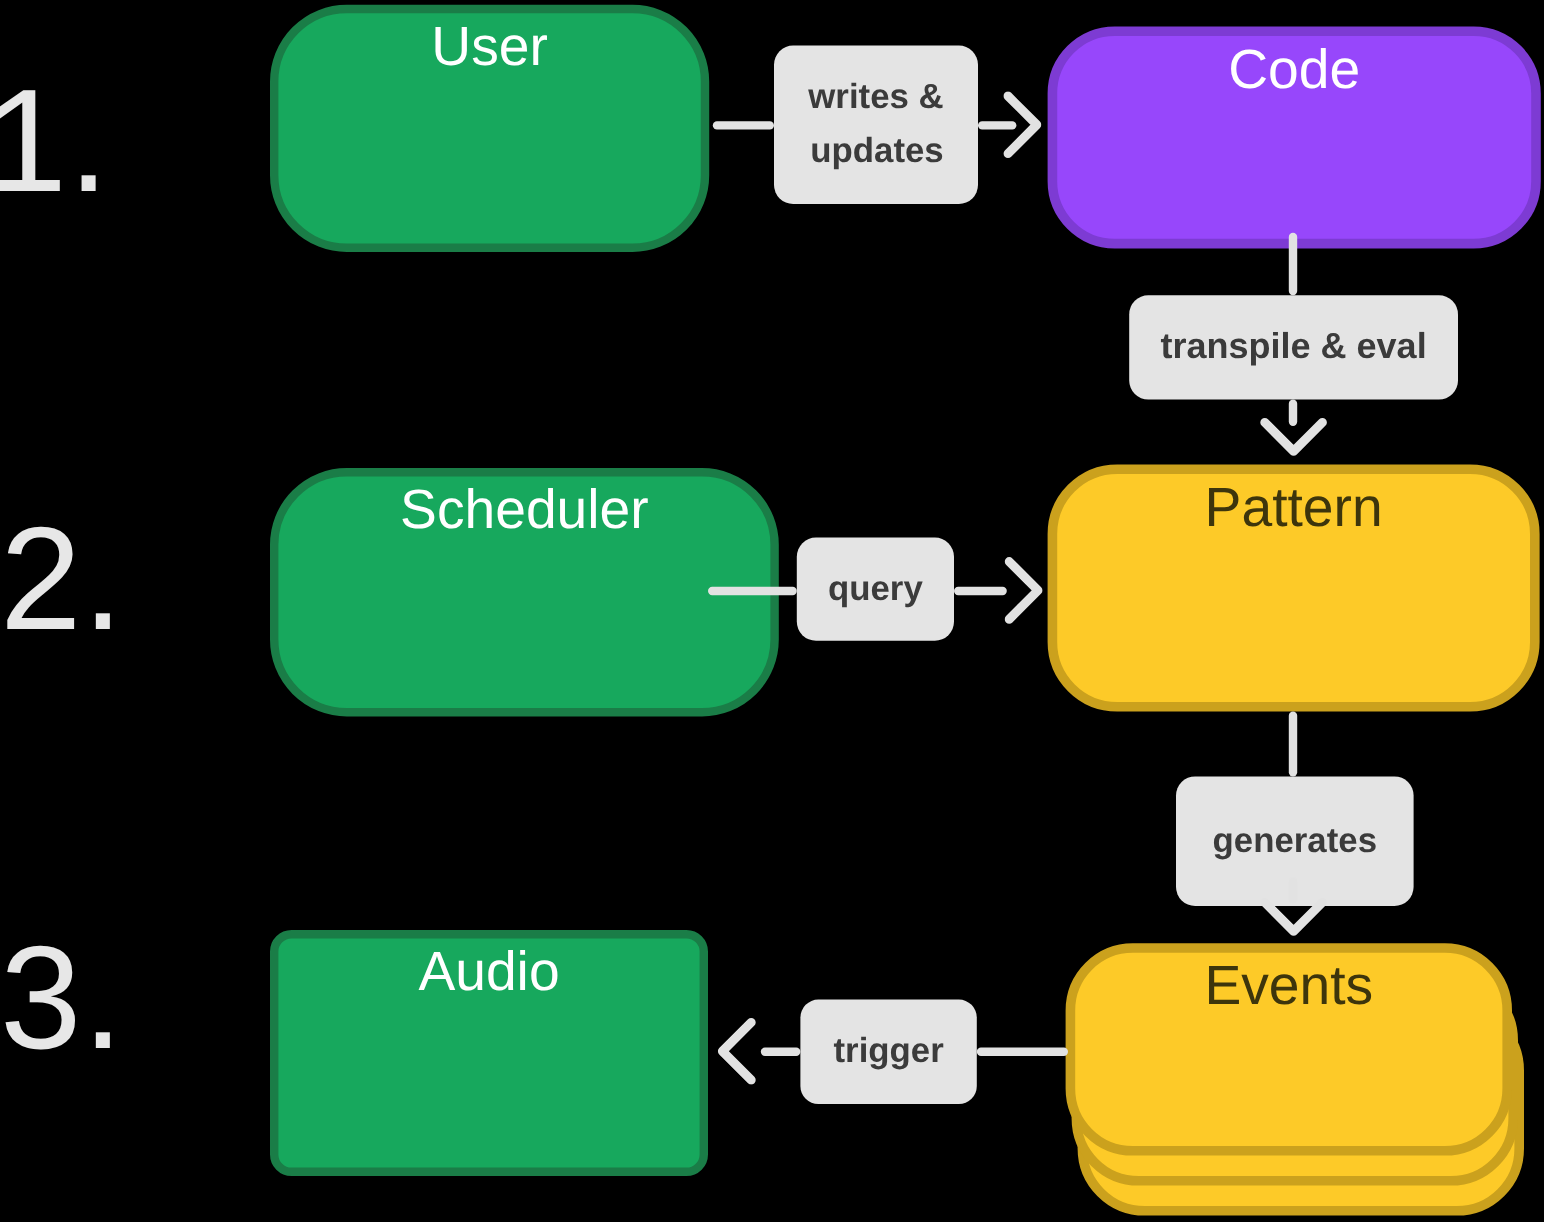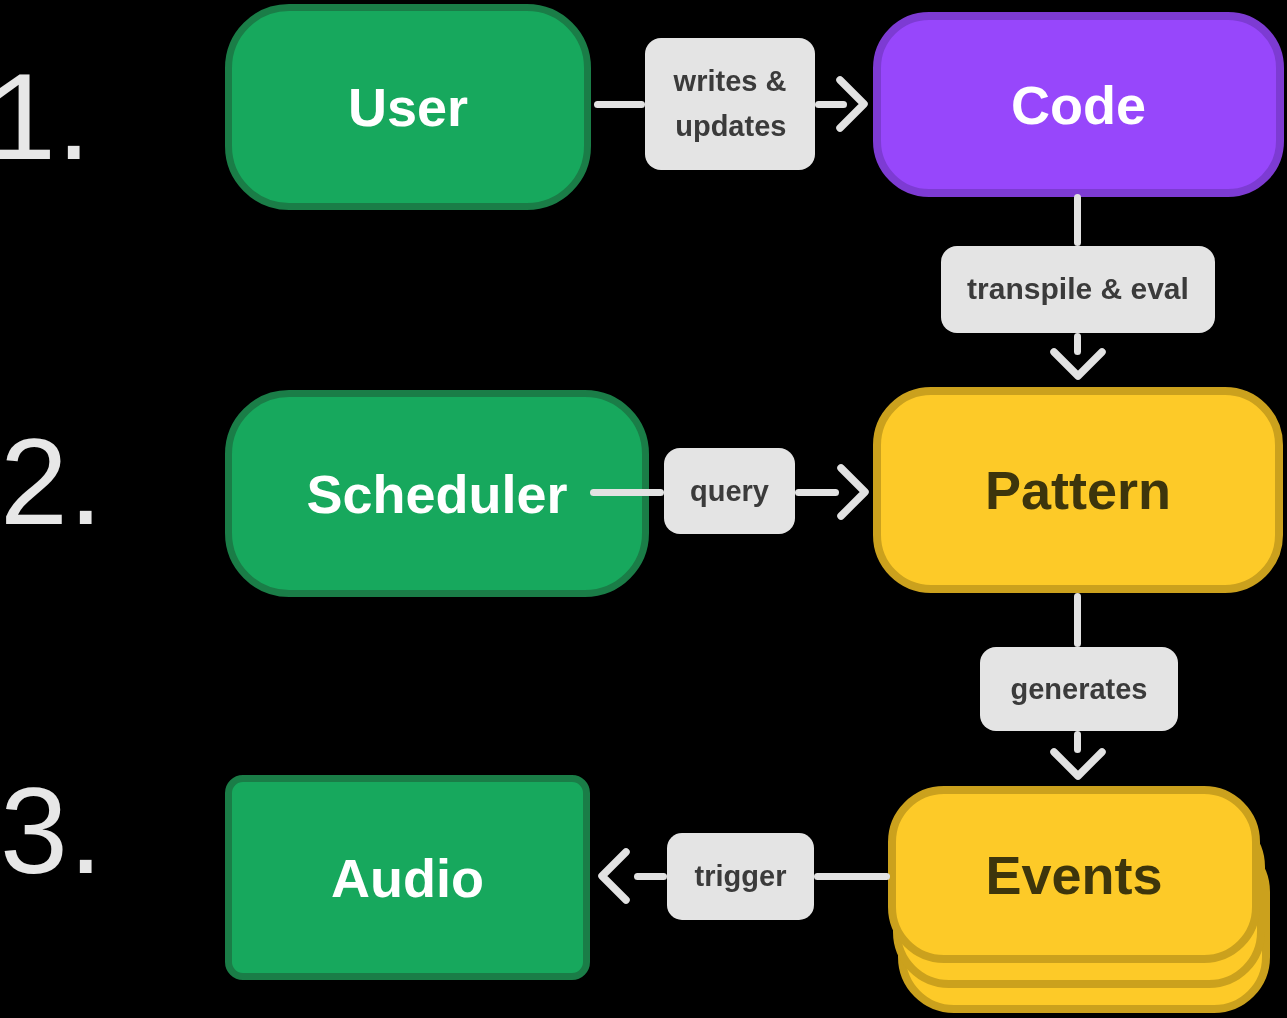--- a/index.html
+++ b/index.html
@@ -12,22 +12,22 @@
   html,body{margin:0;padding:0;background:var(--background);}
   .canvas{
     position:relative;width:1287px;height:1018px;background:var(--background);
     overflow:hidden;font-family:"Liberation Sans","DejaVu Sans",sans-serif;
   }
   .step-num{
     position:absolute;color:var(--step-number);font-size:122px;line-height:1;
     font-weight:400;letter-spacing:1px;
   }
   .node{
-    position:absolute;display:flex;align-items:center;justify-content:center;
-    box-sizing:border-box;font-size:54px;font-weight:700;
+    position:absolute;display:flex;justify-content:center;
+    box-sizing:border-box;font-size:46px;font-weight:400;
   }
   .node.green{background:var(--green-fill);border:7px solid var(--green-border);
     border-radius:64px;color:var(--node-text-light);}
   .node.purple{background:var(--purple-fill);border:8px solid var(--purple-border);
     border-radius:56px;color:var(--node-text-light);}
   .node.yellow{background:var(--yellow-fill);border:8px solid var(--yellow-border);
     border-radius:58px;color:var(--node-text-dark);}
   .stack-layer{
     position:absolute;box-sizing:border-box;background:var(--yellow-fill);
     border:8px solid var(--yellow-border);border-radius:56px;
@@ -48,21 +48,21 @@
 
 <div class="canvas">
 
   <div class="step-num" style="left:-12px;top:56px;">1.</div>
   <div class="step-num" style="left:0px;top:421px;">2.</div>
   <div class="step-num" style="left:0px;top:770px;">3.</div>
 
   <div class="node green" style="left:225px;top:4px;width:366px;height:206px;">
     <span>User</span>
   </div>
-  <div class="node purple" style="left:873px;top:12px;width:411px;height:185px;">
+  <div class="node purple" style="left:873px;top:22px;width:411px;height:185px;">
     <span>Code</span>
   </div>
 
   <div class="node green" style="left:225px;top:390px;width:424px;height:207px;">
     <span>Scheduler</span>
   </div>
   <div class="node yellow" style="left:873px;top:387px;width:410px;height:206px;">
     <span>Pattern</span>
   </div>
 
@@ -92,21 +92,21 @@
     </svg>
 
   <div class="edge-line" style="left:590px;top:489px;width:74px;height:7px;"></div>
   <div class="edge-label" style="left:664px;top:448px;width:131px;height:86px;">query</div>
   <div class="edge-line" style="left:795px;top:489px;width:44px;height:7px;"></div>
   <svg class="chev" style="left:837px;top:464px;" width="32" height="56" viewBox="0 0 32 56">
       <path d="M4 4 L28 28 L4 52"></path>
     </svg>
 
   <div class="edge-line" style="left:1074px;top:593px;width:7px;height:54px;"></div>
-  <div class="edge-label" style="left:980px;top:647px;width:198px;height:84px;">generates</div>
+  <div class="edge-label" style="left:980px;top:647px;width:198px;height:108px;">generates</div>
   <div class="edge-line" style="left:1074px;top:731px;width:7px;height:22px;"></div>
   <svg class="chev" style="left:1050px;top:748px;" width="56" height="32" viewBox="0 0 56 32">
       <path d="M4 4 L28 28 L52 4"></path>
     </svg>
 
   <div class="edge-line" style="left:814px;top:873px;width:76px;height:7px;"></div>
   <div class="edge-label" style="left:667px;top:833px;width:147px;height:87px;border-radius:15px;">trigger</div>
   <div class="edge-line" style="left:634px;top:873px;width:33px;height:7px;"></div>
   <svg class="chev" style="left:598px;top:848px;" width="32" height="56" viewBox="0 0 32 56">
       <path d="M28 4 L4 28 L28 52"></path>

